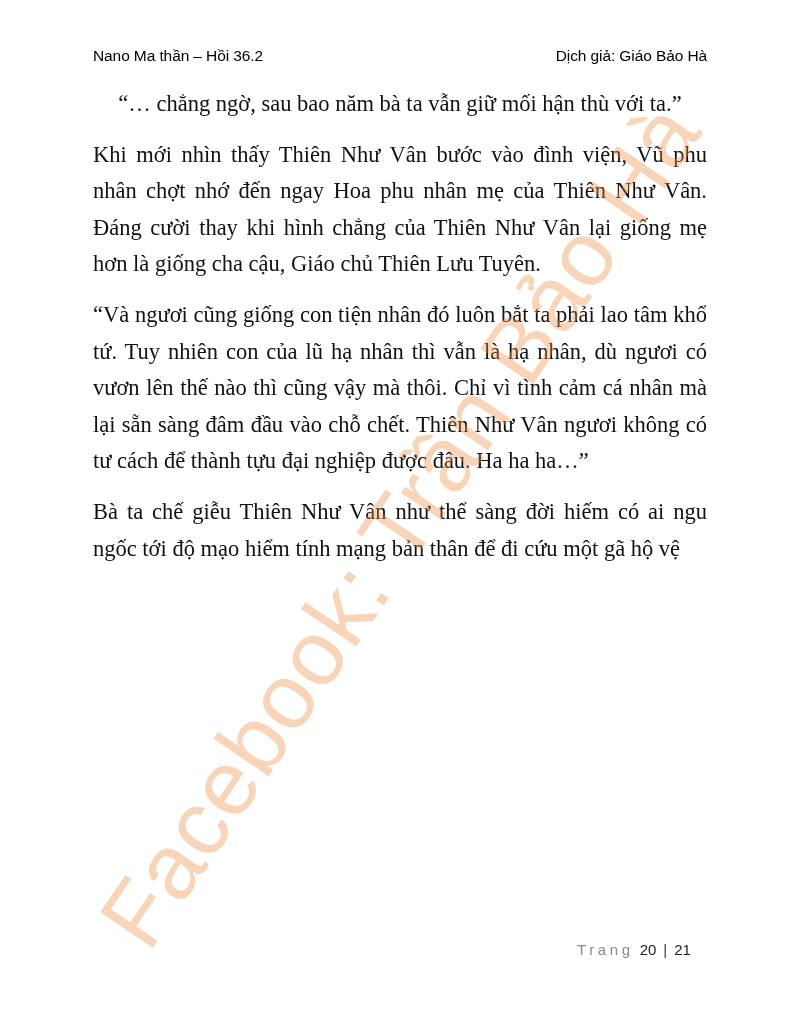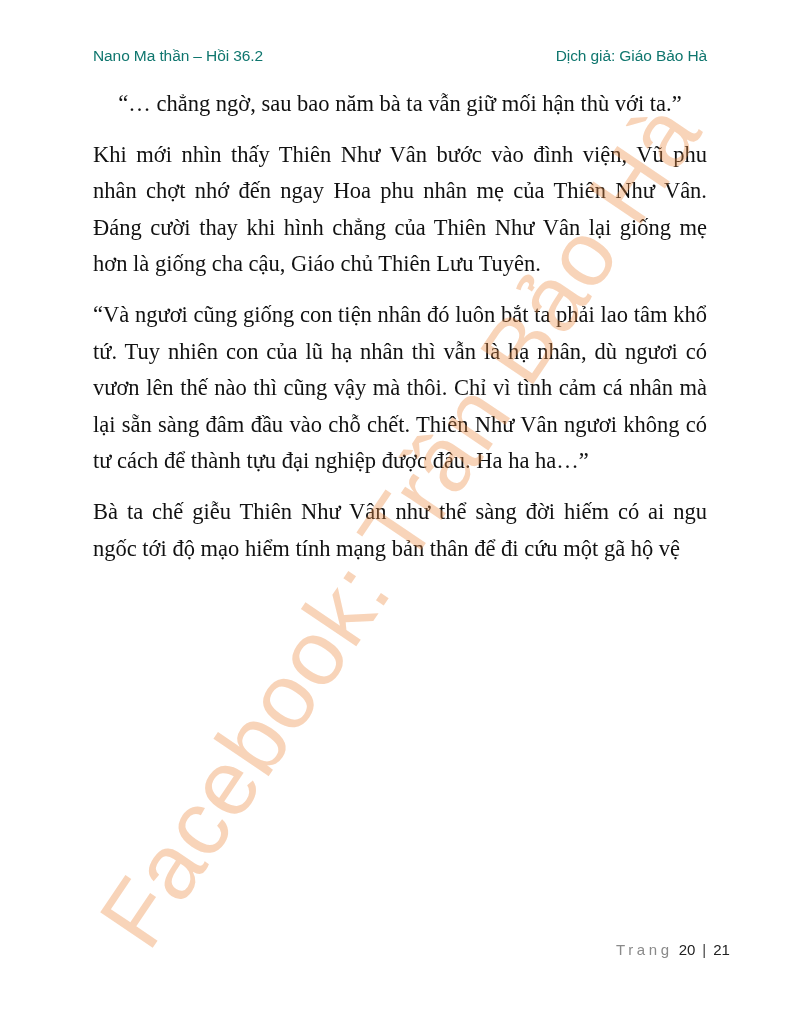--- a/index.html
+++ b/index.html
@@ -22,21 +22,21 @@
     }
     .running-header {
       position: absolute;
       top: 47px;
       left: 93px;
       width: 614px;
       display: flex;
       justify-content: space-between;
       font-family: "Liberation Sans", sans-serif;
       font-size: 15.5px;
-      color: #0f766e;
+      color: #000000;
       letter-spacing: -0.1px;
       align-items: center;
     }
     .body-text {
       position: absolute;
       top: 86px;
       left: 93px;
       width: 614px;
       font-family: "Liberation Serif", serif;
       font-size: 22.5px;
@@ -54,21 +54,20 @@
     .footer {
       position: absolute;
       top: 941px;
       left: 577px;
       font-family: "Liberation Sans", sans-serif;
       font-size: 15px;
       color: #222;
       display: flex;
       align-items: flex-start;
       gap: 6px;
-      margin-left: 39px;
     }
     .footer .trang {
       color: #8a8a8a;
       letter-spacing: 3.6px;
     }
     .footer .sep {
       color: #444;
       margin: 0 1px;
     }
     .watermark {

